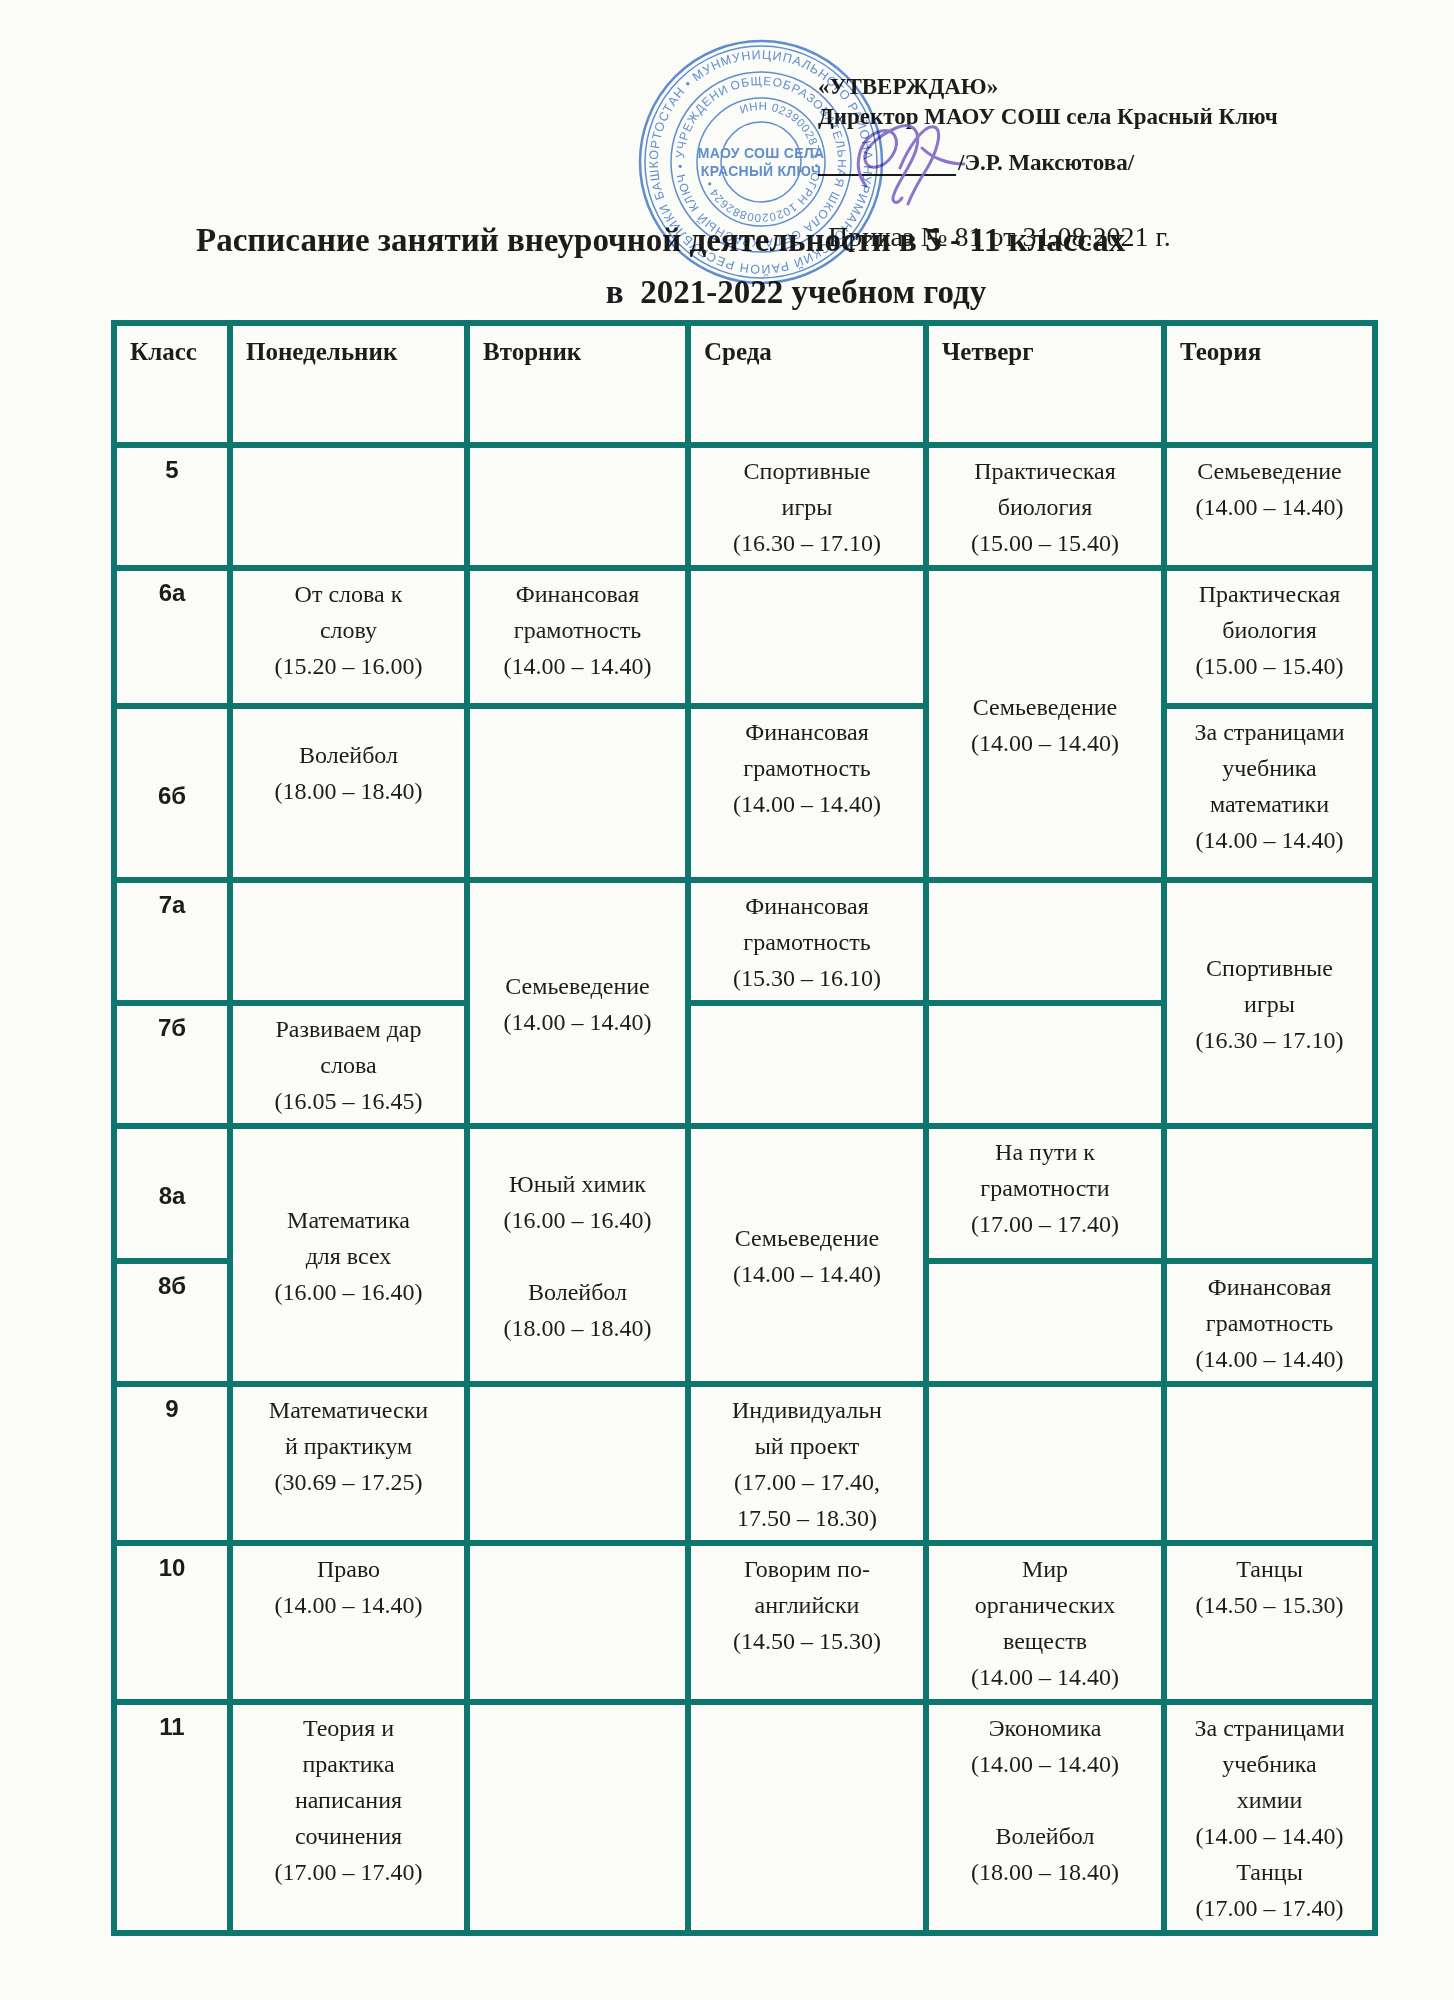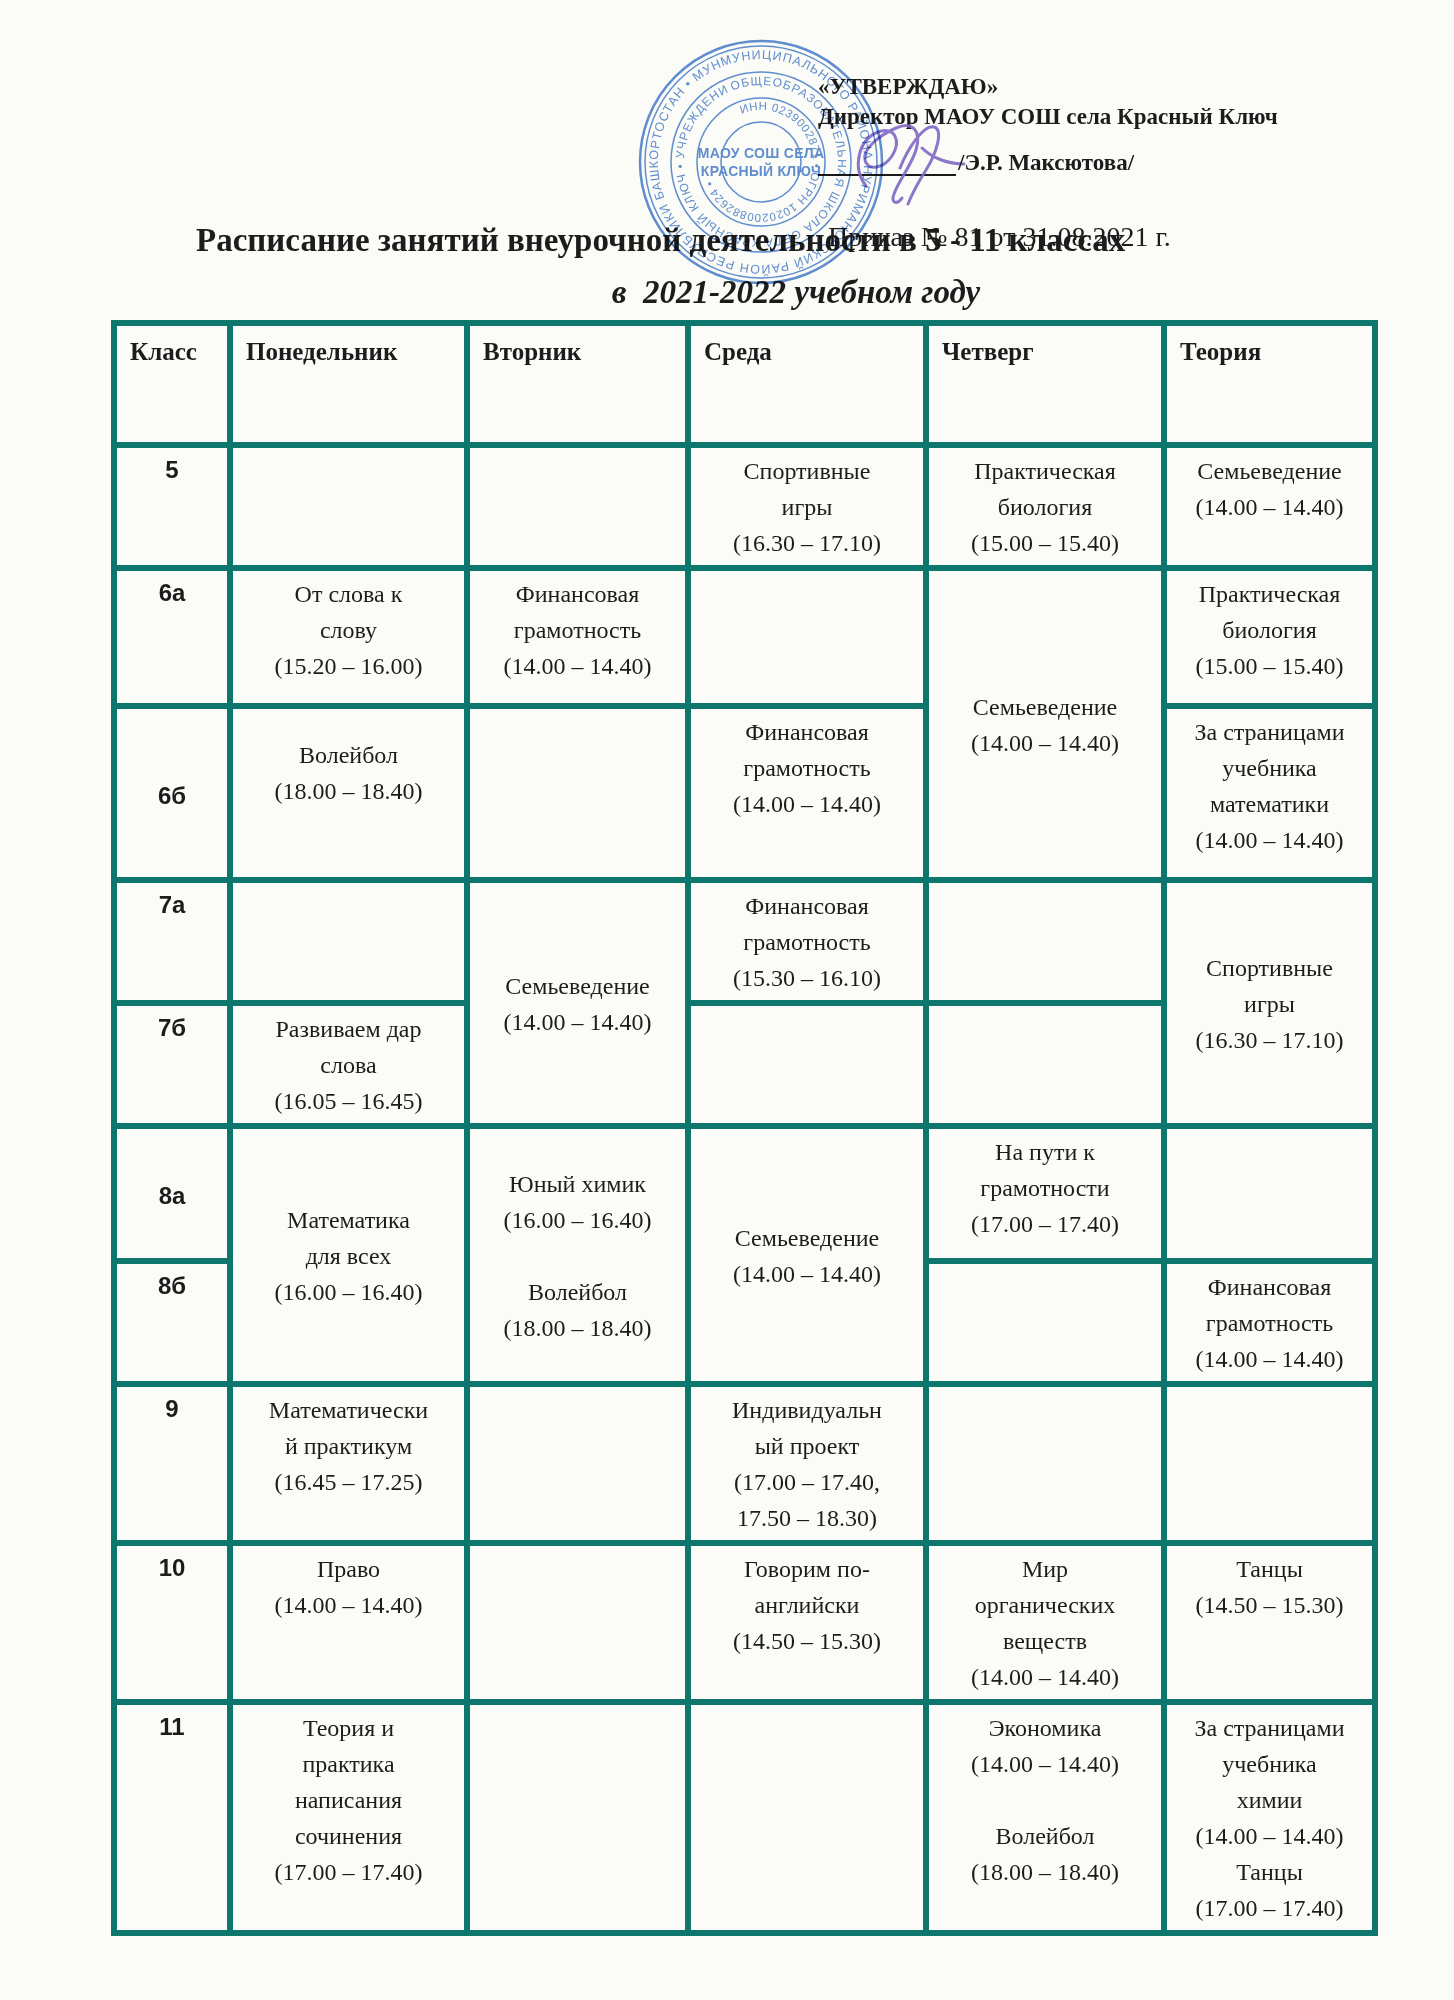--- a/index.html
+++ b/index.html
@@ -32,21 +32,21 @@
   }
   .stamp text{font-family:"Liberation Sans", sans-serif;}
   .stamp .center-t{font-size:14px;font-weight:bold;letter-spacing:.3px;}
   
   .title-l1{
     position:absolute;left:196px;top:222px;width:845px;
     font-size:33px;font-weight:bold;text-align:center;white-space:pre;
   }
   .title-l2{
     position:absolute;left:578px;top:274px;width:436px;
-    font-size:33px;font-weight:bold;text-align:center;white-space:pre;font-style:italic;
+    font-size:33px;font-weight:bold;text-align:center;white-space:pre;
   }
   
   table.sched{
     position:absolute;left:111px;top:320px;
     width:1261px;border-collapse:collapse;table-layout:fixed;
     border:3px solid #1d1d1d;
   }
   table.sched th, table.sched td{
     border:6px solid #0f766e;
     overflow:hidden;
@@ -235,21 +235,21 @@
         <td class="cls">8б</td>
         <td class="c"></td>
         <td class="c">Финансовая
 грамотность
 (14.00 – 14.40)</td>
       </tr>
       <tr class="h-r9">
         <td class="cls">9</td>
         <td class="c">Математически
 й практикум
-(16.45 – 17.25)</td>
+(30.69 – 17.25)</td>
         <td class="c"></td>
         <td class="c">Индивидуальн
 ый проект
 (17.00 – 17.40,
 17.50 – 18.30)</td>
         <td class="c"></td>
         <td class="c"></td>
       </tr>
       <tr class="h-r10">
         <td class="cls">10</td>

